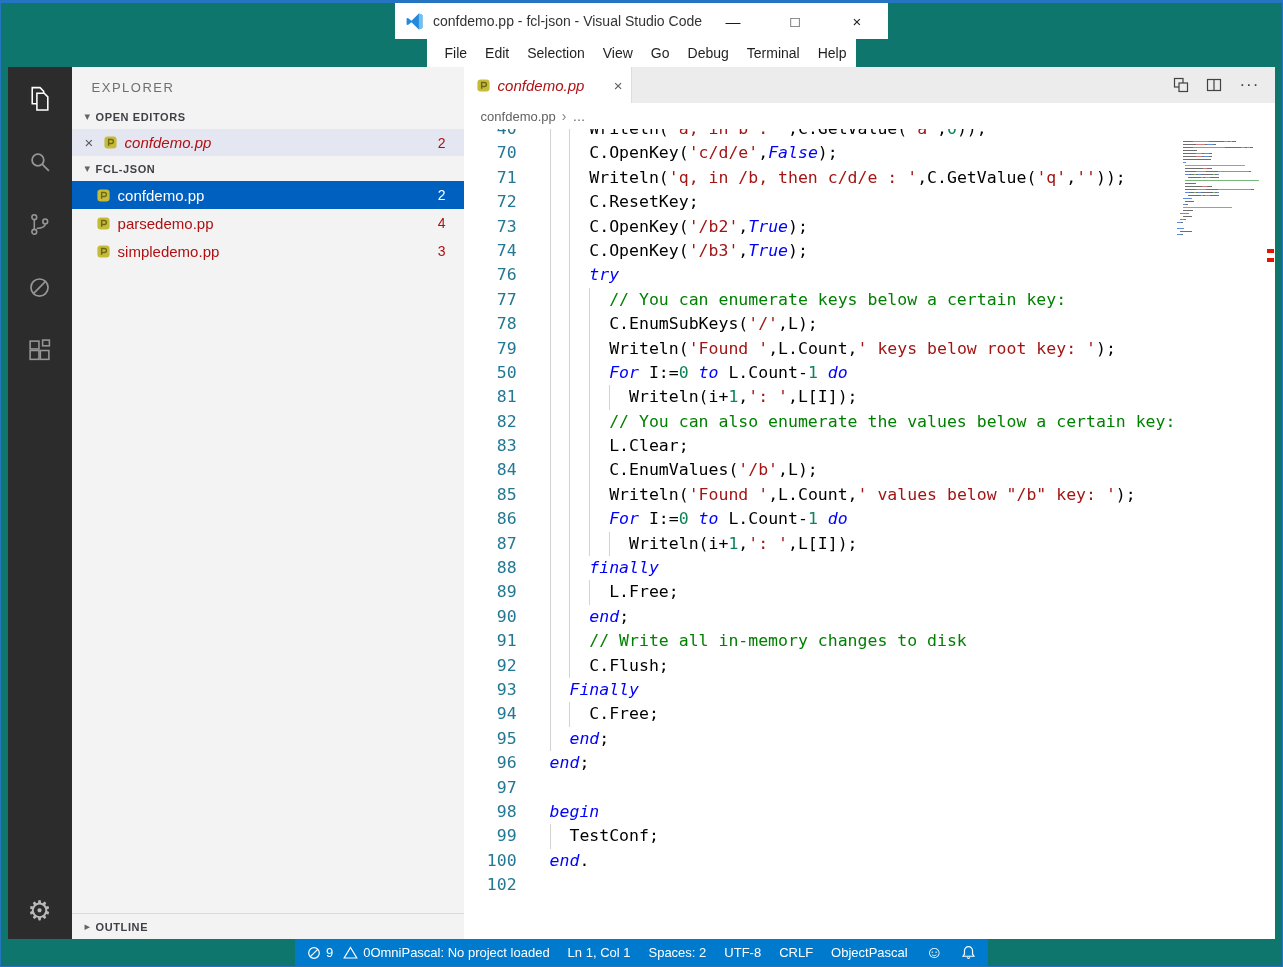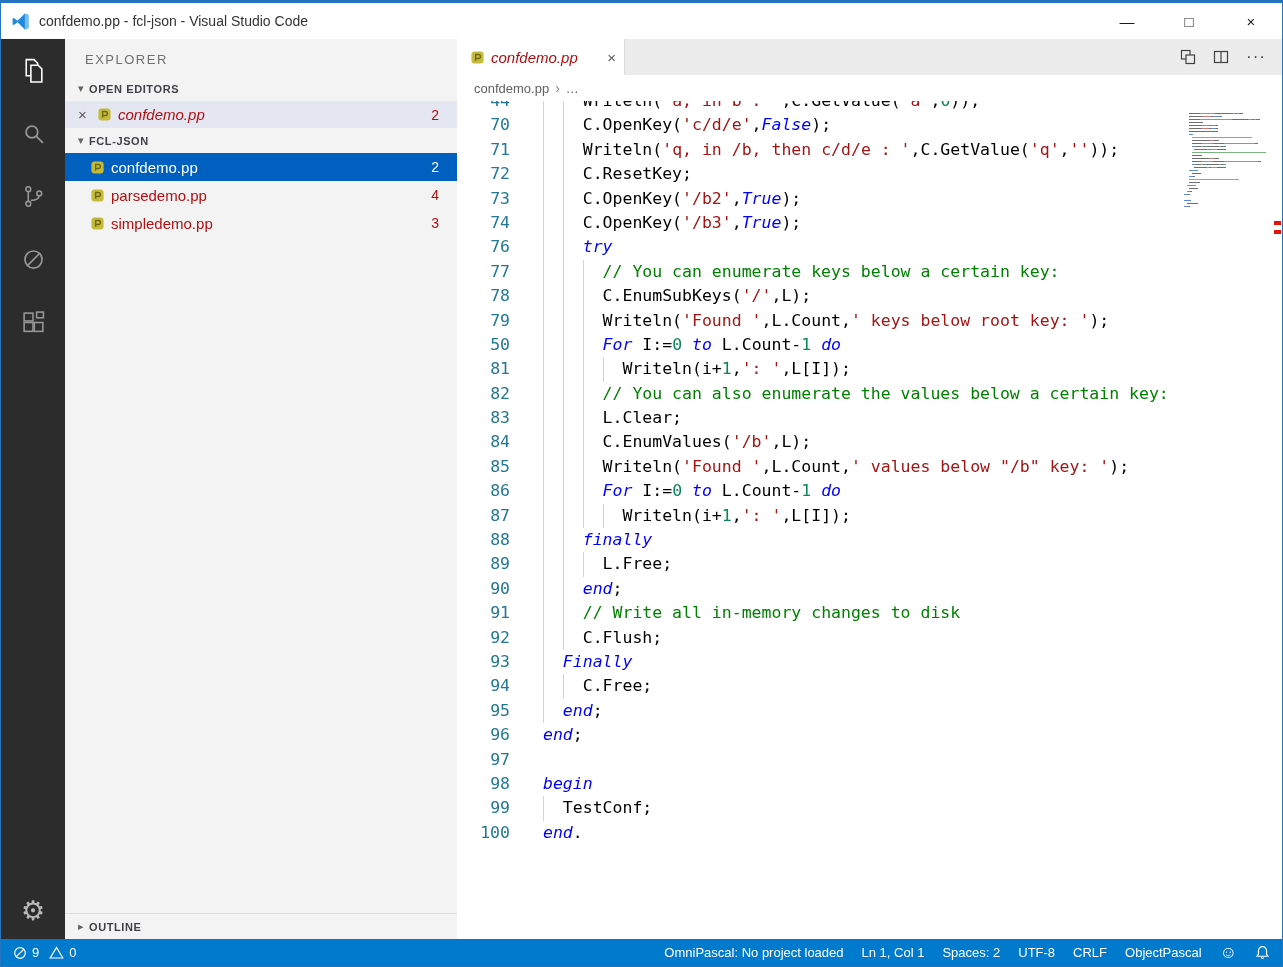--- a/index.html
+++ b/index.html
@@ -1,18 +1,18 @@
 <!DOCTYPE html>
 <html><head>
 <meta charset="utf-8">
 <style>
   * { margin:0; padding:0; box-sizing:border-box; }
   html,body { width:1283px; height:967px; overflow:hidden; }
   body { font-family:"Liberation Sans","DejaVu Sans",sans-serif; font-size:13px; background:#fff; color:#333; }
-  .window { width:1283px; height:967px; display:flex; flex-direction:column; border:1px solid #2474c2; border-top:3px solid #2474c2; background:#0f766e; }
+  .window { width:1283px; height:967px; display:flex; flex-direction:column; border:1px solid #2474c2; border-top:3px solid #2474c2; background:#0f766e;align-items:center; }
 
   
   .titlebar { height:36px; flex:0 0 auto; display:flex; align-items:center; background:#fff; padding-left:10px; }
   .titlebar-title { margin-left:9px; font-size:14px; color:#333; }
   .window-controls { margin-left:auto; display:flex; height:100%; }
   .wc-btn { width:62px; display:flex; align-items:center; justify-content:center; font-size:15px; color:#1b1b1b; cursor:default; }
 
   
   .menubar { height:28px; flex:0 0 auto; display:flex; align-items:center; background:#fff; padding-left:8px; }
   .menu-item { padding:3px 9px; font-size:14px; color:#1f1f1f; }
@@ -90,20 +90,30 @@
         </svg>
     </span>
     <span class="titlebar-title">confdemo.pp - fcl-json - Visual Studio Code</span>
     <div class="window-controls">
       <div class="wc-btn">—</div>
       <div class="wc-btn">□</div>
       <div class="wc-btn">×</div>
     </div>
   </div>
 
+  <div class="menubar" id="menubar">
+      <div class="menu-item">File</div>
+      <div class="menu-item">Edit</div>
+      <div class="menu-item">Selection</div>
+      <div class="menu-item">View</div>
+      <div class="menu-item">Go</div>
+      <div class="menu-item">Debug</div>
+      <div class="menu-item">Terminal</div>
+      <div class="menu-item">Help</div>
+    </div>
 
   <div class="main">
     <div class="activitybar">
       <div class="ab-icon active">
         <svg width="27" height="27" viewBox="0 0 26 26" fill="none" stroke="#fff" stroke-width="1.5">
             <path d="M6 2.5h7.5l3.5 3.5V18H6z"></path>
             <path d="M10.5 8h7l3.5 3.5V24h-10.5z" fill="#2c2c2c"></path>
           </svg>
       </div>
       <div class="ab-icon">
@@ -235,21 +245,21 @@
 
       <div class="breadcrumb">
         <span>confdemo.pp</span>
         <span class="bc-sep">›</span>
         <span>…</span>
       </div>
 
       <div class="code-wrap">
         <div class="code-scroll" id="code">
             <div class="code-line">
-              <div class="ln">44</div>
+              <div class="ln">40</div>
               <div class="lc"><span class="ig"></span><span class="ig"></span><span class="tok-p">Writeln(</span><span class="tok-s">'a, in b : '</span><span class="tok-p">,C.GetValue(</span><span class="tok-s">'a'</span><span class="tok-p">,</span><span class="tok-n">0</span><span class="tok-p">));</span></div>
             </div>
             <div class="code-line">
               <div class="ln">70</div>
               <div class="lc"><span class="ig"></span><span class="ig"></span><span class="tok-p">C.OpenKey(</span><span class="tok-s">'c/d/e'</span><span class="tok-p">,</span><span class="tok-k">False</span><span class="tok-p">);</span></div>
             </div>
             <div class="code-line">
               <div class="ln">71</div>
               <div class="lc"><span class="ig"></span><span class="ig"></span><span class="tok-p">Writeln(</span><span class="tok-s">'q, in /b, then c/d/e : '</span><span class="tok-p">,C.GetValue(</span><span class="tok-s">'q'</span><span class="tok-p">,</span><span class="tok-s">''</span><span class="tok-p">));</span></div>
             </div>
@@ -357,20 +367,24 @@
               <div class="ln">98</div>
               <div class="lc"><span class="tok-k">begin</span></div>
             </div>
             <div class="code-line">
               <div class="ln">99</div>
               <div class="lc"><span class="ig"></span><span class="tok-p">TestConf;</span></div>
             </div>
             <div class="code-line">
               <div class="ln">100</div>
               <div class="lc"><span class="tok-k">end</span><span class="tok-p">.</span></div>
+            </div>
+            <div class="code-line">
+              <div class="ln">102</div>
+              <div class="lc"></div>
             </div>
           </div>
         <div class="minimap" id="minimap">
             <div class="mm-line" style="padding-left: 5.2px;"><span class="mm-tok" style="width: 10.4px; background: rgb(74, 74, 74);"></span><span class="mm-tok" style="width: 15.6px; background: rgb(192, 91, 91);"></span><span class="mm-tok" style="width: 15.6px; background: rgb(74, 74, 74);"></span><span class="mm-tok" style="width: 3.9px; background: rgb(192, 91, 91);"></span><span class="mm-tok" style="width: 2px; background: rgb(74, 74, 74);"></span><span class="mm-tok" style="width: 2px; background: rgb(86, 164, 92);"></span><span class="mm-tok" style="width: 3.9px; background: rgb(74, 74, 74);"></span></div>
             <div class="mm-line" style="padding-left: 5.2px;"><span class="mm-tok" style="width: 13px; background: rgb(74, 74, 74);"></span><span class="mm-tok" style="width: 9.1px; background: rgb(192, 91, 91);"></span><span class="mm-tok" style="width: 2px; background: rgb(74, 74, 74);"></span><span class="mm-tok" style="width: 6.5px; background: rgb(58, 111, 212);"></span><span class="mm-tok" style="width: 2.6px; background: rgb(74, 74, 74);"></span></div>
             <div class="mm-line" style="padding-left: 5.2px;"><span class="mm-tok" style="width: 10.4px; background: rgb(74, 74, 74);"></span><span class="mm-tok" style="width: 32.5px; background: rgb(192, 91, 91);"></span><span class="mm-tok" style="width: 15.6px; background: rgb(74, 74, 74);"></span><span class="mm-tok" style="width: 3.9px; background: rgb(192, 91, 91);"></span><span class="mm-tok" style="width: 2px; background: rgb(74, 74, 74);"></span><span class="mm-tok" style="width: 2.6px; background: rgb(192, 91, 91);"></span><span class="mm-tok" style="width: 3.9px; background: rgb(74, 74, 74);"></span></div>
             <div class="mm-line" style="padding-left: 5.2px;"><span class="mm-tok" style="width: 14.3px; background: rgb(74, 74, 74);"></span></div>
             <div class="mm-line" style="padding-left: 5.2px;"><span class="mm-tok" style="width: 13px; background: rgb(74, 74, 74);"></span><span class="mm-tok" style="width: 6.5px; background: rgb(192, 91, 91);"></span><span class="mm-tok" style="width: 2px; background: rgb(74, 74, 74);"></span><span class="mm-tok" style="width: 5.2px; background: rgb(58, 111, 212);"></span><span class="mm-tok" style="width: 2.6px; background: rgb(74, 74, 74);"></span></div>
             <div class="mm-line" style="padding-left: 5.2px;"><span class="mm-tok" style="width: 13px; background: rgb(74, 74, 74);"></span><span class="mm-tok" style="width: 6.5px; background: rgb(192, 91, 91);"></span><span class="mm-tok" style="width: 2px; background: rgb(74, 74, 74);"></span><span class="mm-tok" style="width: 5.2px; background: rgb(58, 111, 212);"></span><span class="mm-tok" style="width: 2.6px; background: rgb(74, 74, 74);"></span></div>
             <div class="mm-line" style="padding-left: 5.2px;"><span class="mm-tok" style="width: 28.6px; background: rgb(74, 74, 74);"></span></div>

